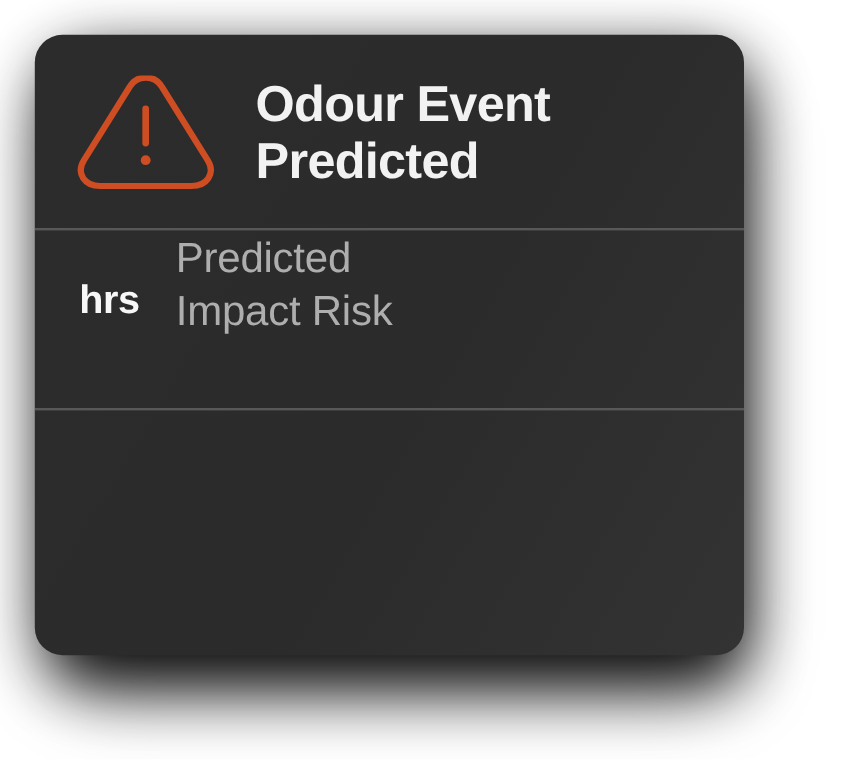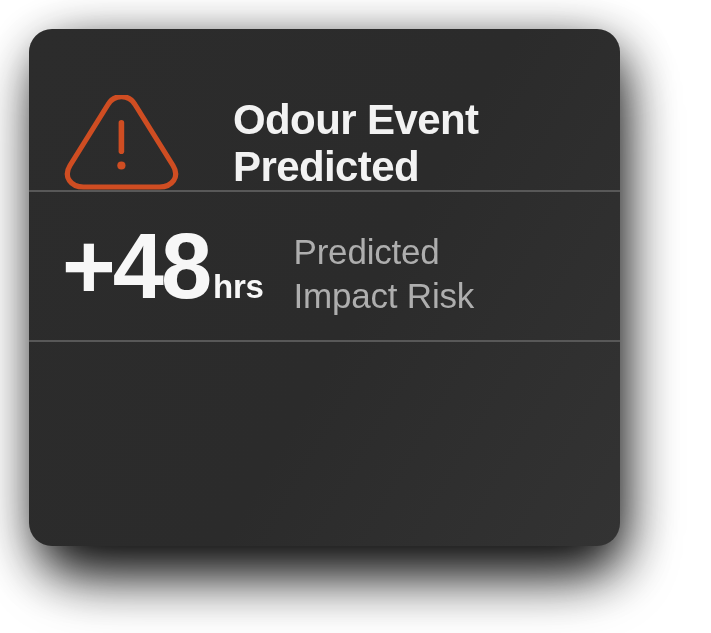--- a/index.html
+++ b/index.html
@@ -52,25 +52,24 @@
     height: 517px;
     border-radius: 23px;
     background: linear-gradient(120deg, #2c2c2c 0%, #2b2b2b 55%, #333333 100%);
     box-sizing: border-box;
     overflow: hidden;
   }
 
   
   .card-header {
     display: flex;
-    align-items: flex-end;
+    align-items: flex-start;
     padding: 30px 0 0 33px;
     height: 161px;
     box-sizing: border-box;
-    gap: 20px;
   }
 
   .warning-icon {
     width: 119px;
     height: 95px;
     flex: 0 0 auto;
     margin-top: 4px;
   }
   .warning-icon svg {
     display: block;
@@ -179,21 +178,20 @@
         </svg>
       </span>
       <div class="alert-title">Odour Event
 Predicted</div>
     </div>
 
     <div class="divider"></div>
 
     <div class="metric-row">
       <div class="metric-value-group">
-        <span class="metric-value">+48</span>
         <span class="metric-unit">hrs</span>
       </div>
       <div class="metric-label">Predicted
 Impact Risk</div>
     </div>
 
     <div class="divider"></div>
 
 
   </div>

